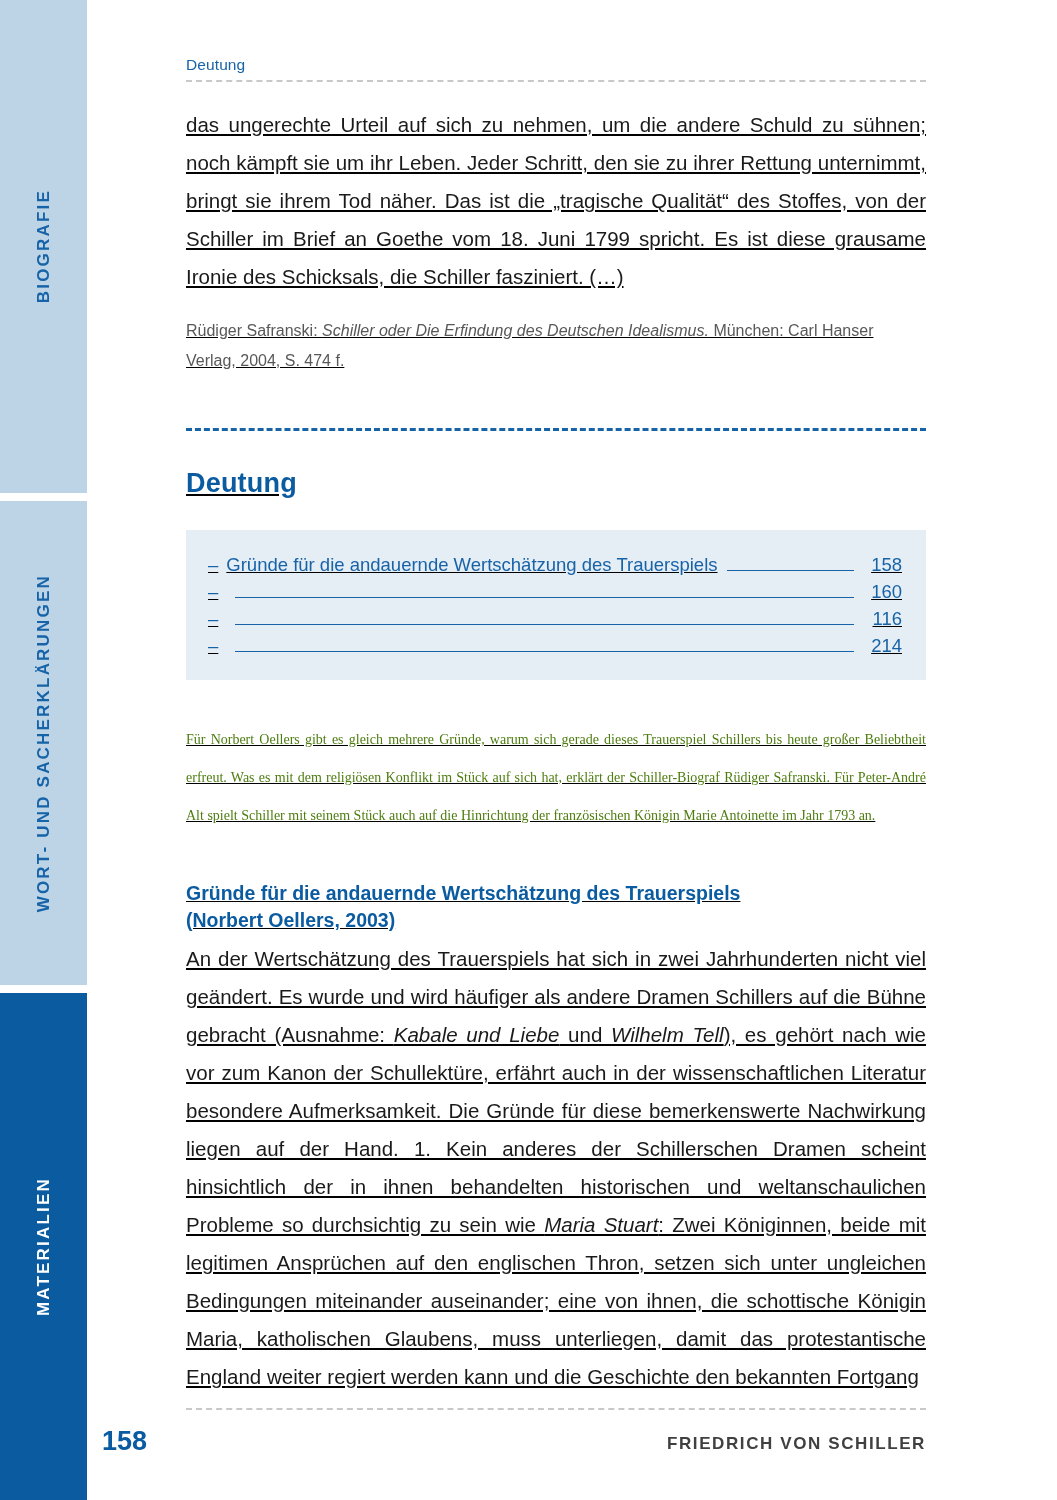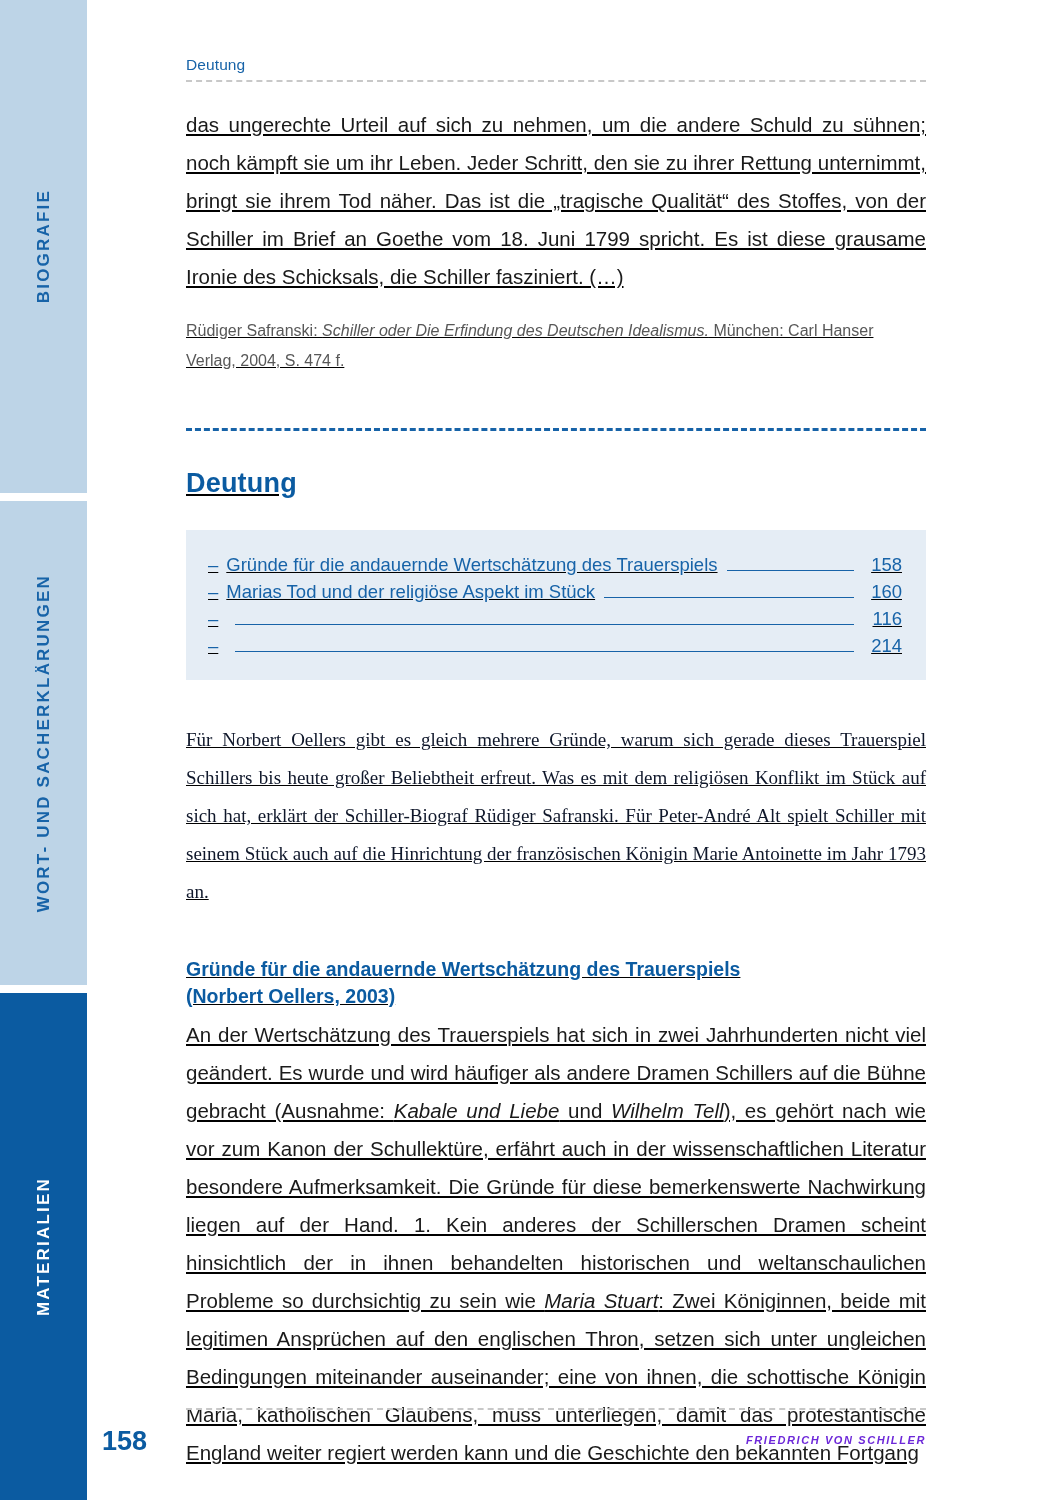--- a/index.html
+++ b/index.html
@@ -160,23 +160,23 @@
   }
   .toc-page {
     width: 38px;
     text-align: right;
     white-space: nowrap;
   }
 
   
   .para-serif {
     font-family: "Liberation Serif", serif;
-    font-size: 19px;
+    font-size: 14px;
     line-height: 38px;
-    color: #0f172a;
+    color: #4d7c0f;
     text-align: justify;
     margin-top: 41px;
   }
 
   
   h2.sub-heading {
     font-size: 19.5px;
     font-weight: bold;
     color: #0b5ba1;
     line-height: 27px;
@@ -205,25 +205,24 @@
     left: -84px;
     top: 16px;
     font-size: 27px;
     font-weight: bold;
     color: #0b5ba1;
   }
   #footer-title {
     position: absolute;
     right: 0;
     top: 24px;
-    font-size: 11px;
+    font-size: 17px;
     font-weight: bold;
     letter-spacing: 1.6px;
-    color: #6d28d9;
-    font-style: italic;
+    color: #404040;
   }
 
   i.it { font-style: italic; }
 </style>
 </head>
 <body>
 
 <div id="side-tabs">
   <div class="side-tab inactive" id="tab-biografie">
     <span class="tab-label">BIOGRAFIE</span>
@@ -261,21 +260,20 @@
 
       <div class="toc-row">
         <span class="toc-dash">–</span>
         <span class="toc-label"><span>Gründe für die andauernde Wertschätzung des Trauerspiels</span></span>
         <span class="toc-leader"></span>
         <span class="toc-page">158</span>
       </div>
 
       <div class="toc-row">
         <span class="toc-dash">–</span>
-        <span class="toc-label"><span>Marias Tod und der religiöse Aspekt im Stück</span></span>
         <span class="toc-leader"></span>
         <span class="toc-page">160</span>
       </div>
 
       <div class="toc-row">
         <span class="toc-dash">–</span>
         <span class="toc-leader"></span>
         <span class="toc-page">116</span>
       </div>
 

